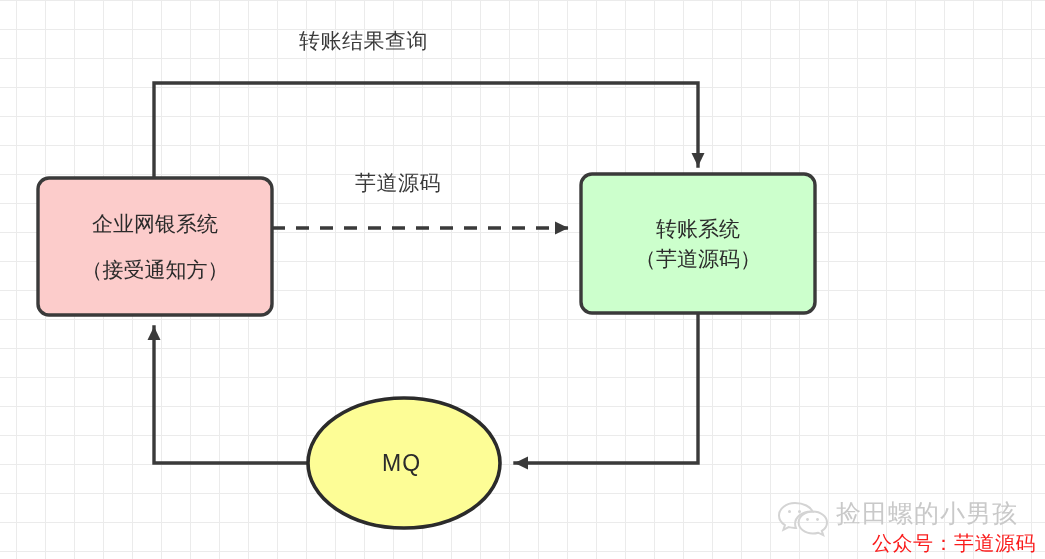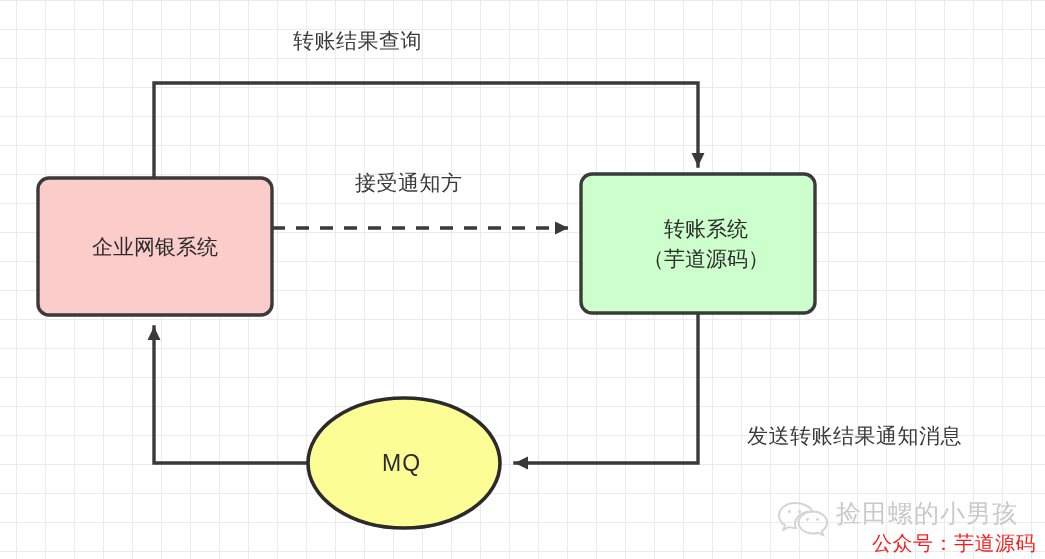--- a/index.html
+++ b/index.html
@@ -116,34 +116,34 @@
       <path d="M827,522.5 c0,-6.1 -6.4,-11 -14.2,-11 c-7.8,0 -14.2,4.9 -14.2,11
                c0,6.1 6.4,11 14.2,11 c1.9,0 3.7,-0.3 5.4,-0.8
                l5,2.4 l-1.4,-4.2 C825.1,528.9 827,525.9 827,522.5 z"></path>
       <circle cx="807.5" cy="519.5" r="1.4" fill="#d4d4d4" stroke="none"></circle>
       <circle cx="817.5" cy="519.5" r="1.4" fill="#d4d4d4" stroke="none"></circle>
     </g>
   </svg>
 
   <div class="node-label" style="left:38px; top:178px; width:234px; height:137px;gap:16px;">
     <span>企业网银系统</span>
+    <span>（接受通知方）</span>
   </div>
 
-  <div class="node-label" style="left:581px; top:174px; width:234px; height:139px;margin-left:8px;">
+  <div class="node-label" style="left:581px; top:174px; width:234px; height:139px;">
     <span>转账系统</span>
     <span>（芋道源码）</span>
   </div>
 
   <div class="mq-label" style="left:382px; top:450px;">MQ</div>
 
-  <div class="edge-label" style="left:293px; top:27px;">转账结果查询</div>
+  <div class="edge-label" style="left:299px; top:27px;">转账结果查询</div>
 
-  <div class="edge-label" style="left:355px; top:169px;">接受通知方</div>
+  <div class="edge-label" style="left:355px; top:169px;">芋道源码</div>
 
-  <div class="edge-label" style="left:747px; top:422px;">发送转账结果通知消息</div>
 
   <div class="watermark" style="left:778px; top:495px;">
     <span style="display:inline-block; width:52px; height:36px;"></span>
     <span class="watermark-text">捡田螺的小男孩</span>
   </div>
   <div class="watermark-sub" style="left:872px; top:530px;">公众号：芋道源码</div>
 
 </div>
 
 </body></html>

